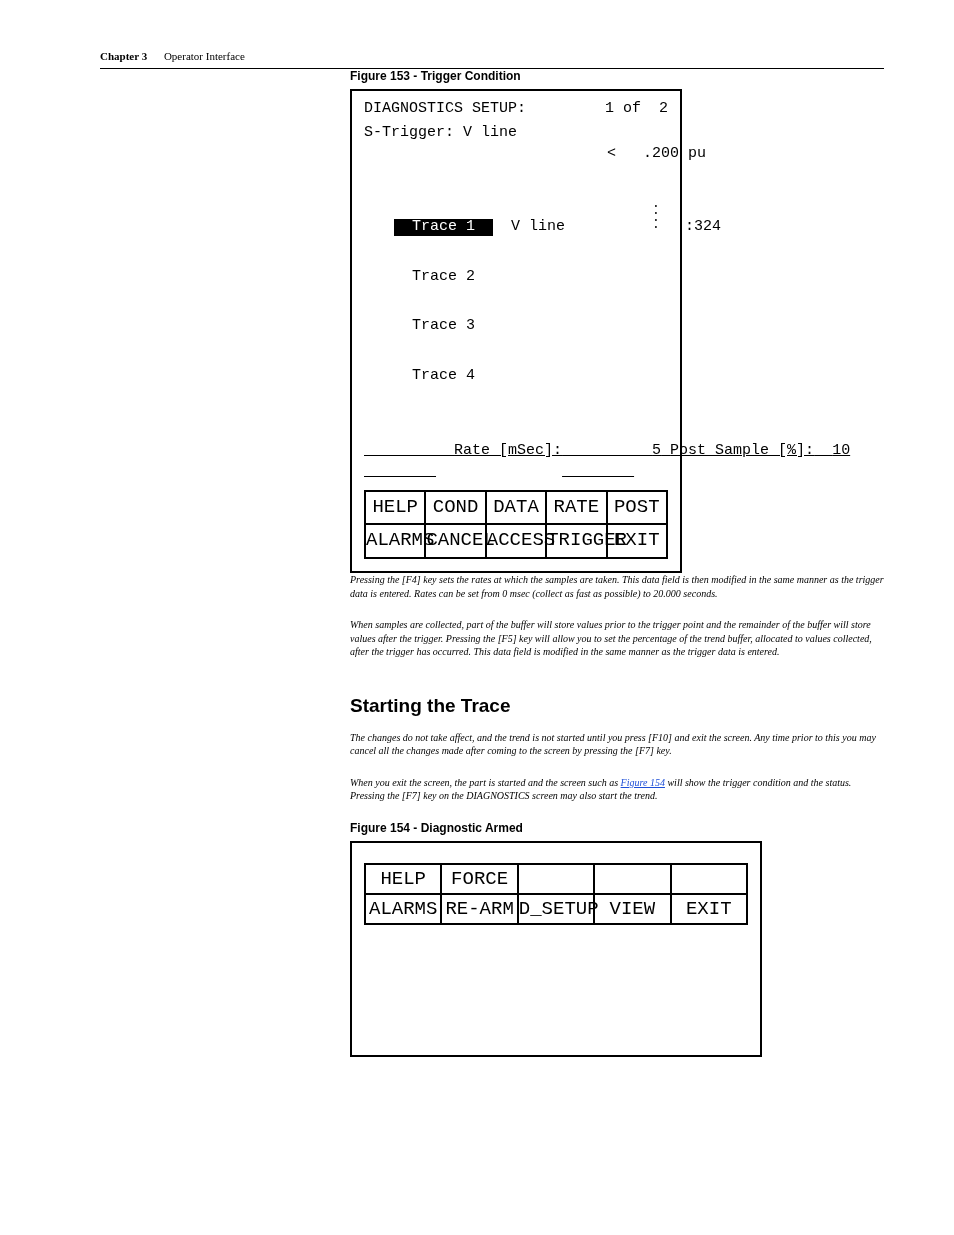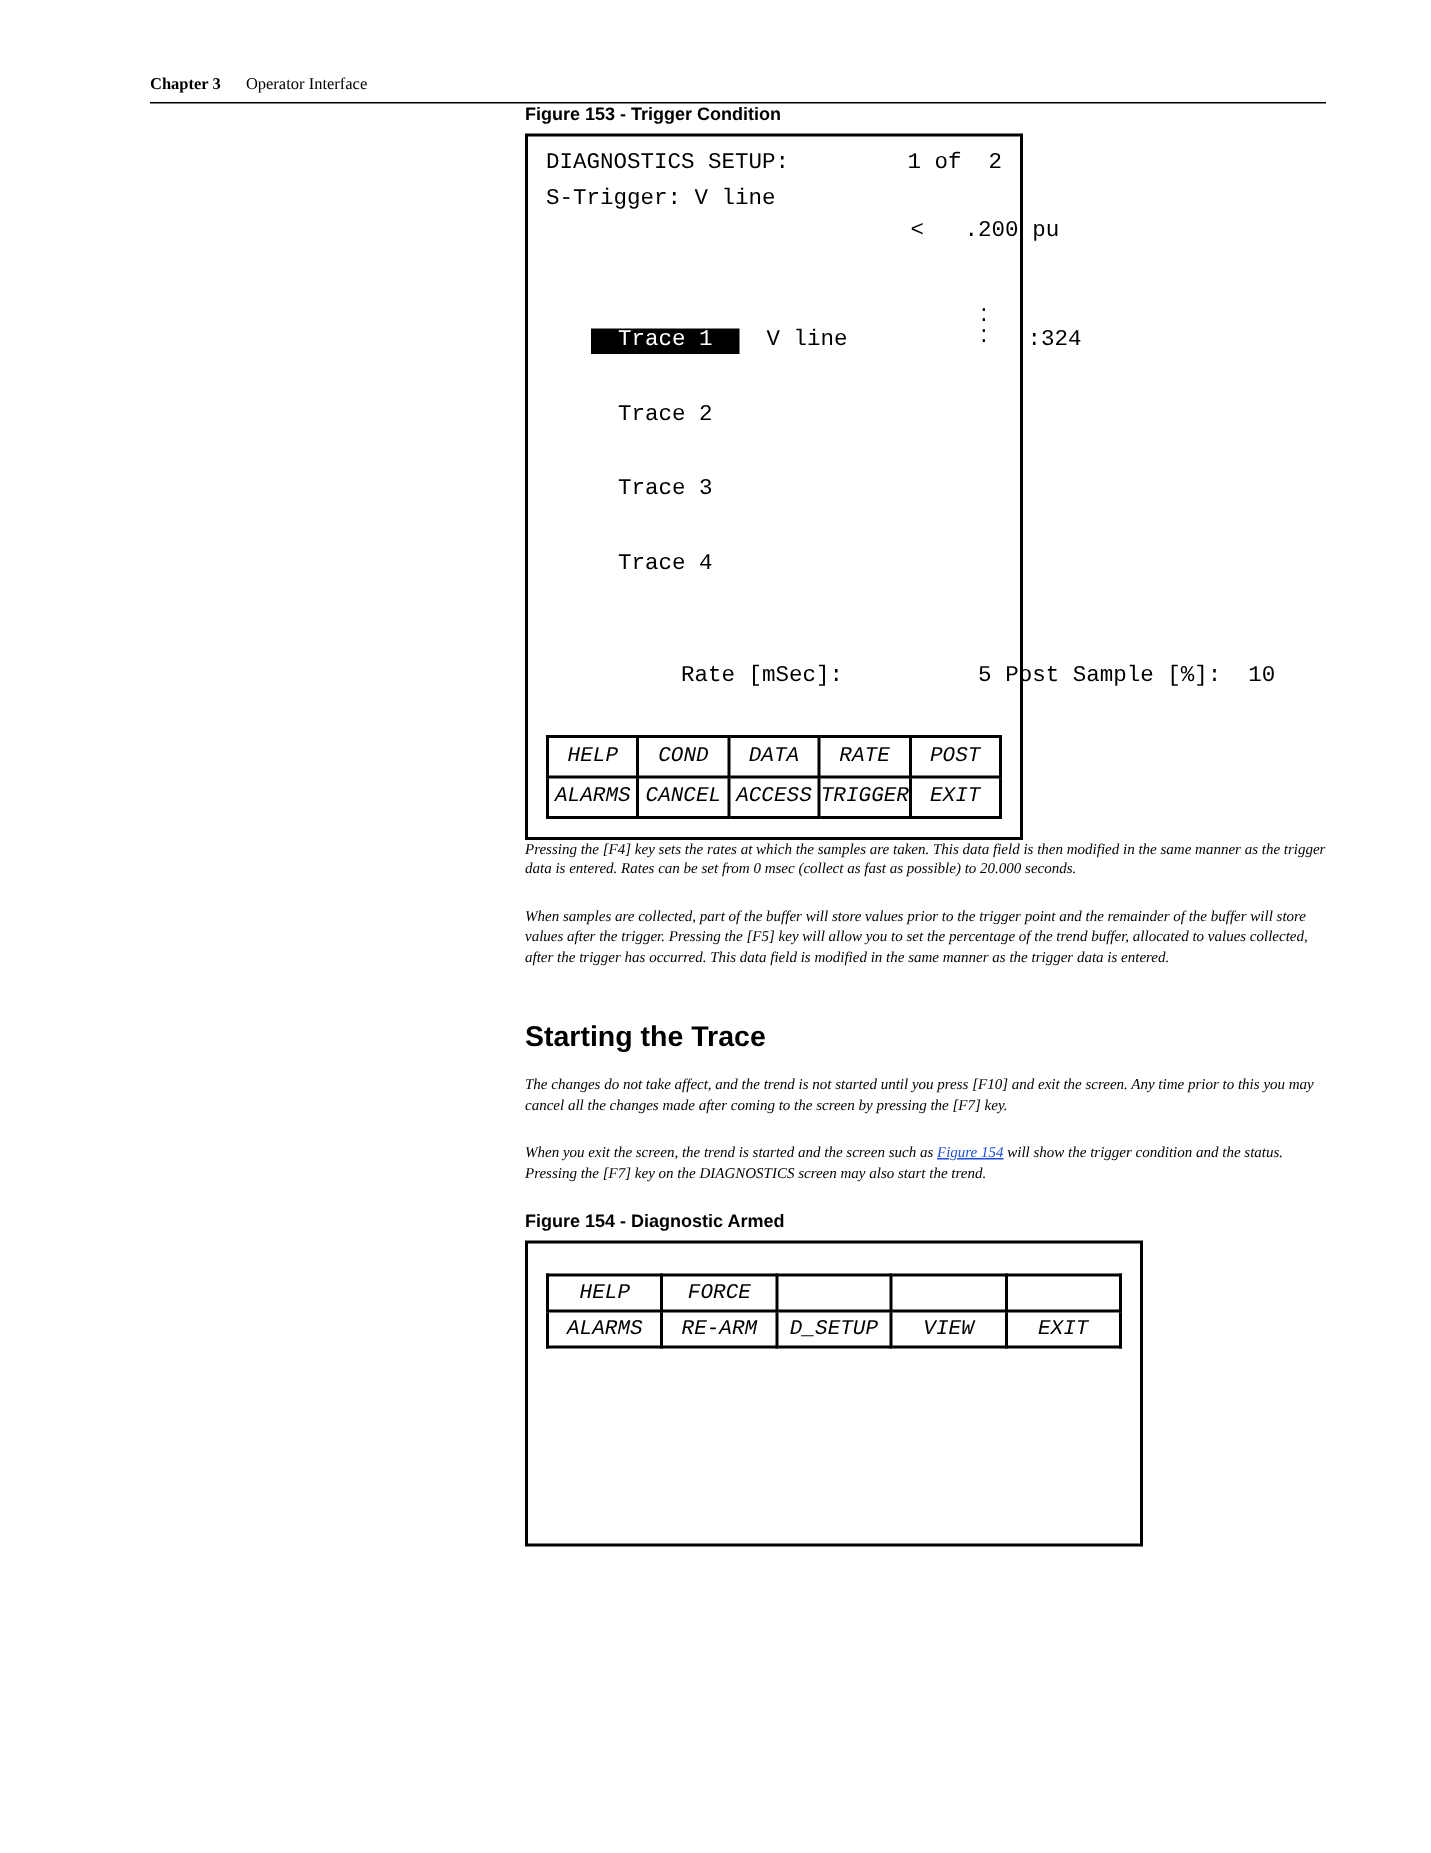--- a/index.html
+++ b/index.html
@@ -70,24 +70,23 @@
   .fn-table {
     border-collapse: collapse;
     margin-top: 8px;
     width: 100%;
     table-layout: fixed;
   }
   .fn-table td {
     border: 2px solid #000;
     text-align: center;
     font-family: "Courier New", monospace;
-    font-size: 14px;
+    font-size: 19px;
     padding: 3px 0;
     width: 20%;
-    font-style: italic;
   }
   .h2 {
     font-family: Arial, Helvetica, sans-serif;
     font-weight: bold;
     font-size: 19px;
     margin: 36px 0 14px 0;
   }
   .para {
     font-size: 10px;
     line-height: 1.35;
@@ -137,21 +136,21 @@
           <div><span class="trace-label">Trace 2</span></div>
           <div><span class="trace-label">Trace 3</span></div>
           <div><span class="trace-label">Trace 4</span></div>
         </div>
         <div class="dots-col" style="left:288px; top:14px; line-height:0.55; font-size:13px;">.
 .
 .
 .</div>
       </div>
 
-      <div class="screen-row" style="margin-top:2px;">
+      <div class="screen-row" style="margin-top:2px;text-decoration:underline;">
         <span>
           <span>Rate [mSec]:</span>
         </span>
         <span>
           <span>5</span> <span>Post Sample [%]:</span>  <span>10</span>
         </span>
       </div>
 
       <table class="fn-table">
         <tbody>
@@ -172,21 +171,21 @@
       </tbody>
         </table>
     </div>
 
     <p class="para">Pressing the [F4] key sets the rates at which the samples are taken. This data field is then modified in the same manner as the trigger data is entered. Rates can be set from 0 msec (collect as fast as possible) to 20.000 seconds.</p>
     <p class="para">When samples are collected, part of the buffer will store values prior to the trigger point and the remainder of the buffer will store values after the trigger. Pressing the [F5] key will allow you to set the percentage of the trend buffer, allocated to values collected, after the trigger has occurred. This data field is modified in the same manner as the trigger data is entered.</p>
 
     <div class="h2">Starting the Trace</div>
     <p class="para">The changes do not take affect, and the trend is not started until you press [F10] and exit the screen. Any time prior to this you may cancel all the changes made after coming to the screen by pressing the [F7] key.</p>
     <p class="para">
-      <span>When you exit the screen, the trend is started and the screen such as </span><a href="#" class="link">Figure 154</a><span> will show the trigger condition and the status. Pressing the [F7] key on the DIAGNOSTICS screen may also start the trend.</span>
+      <span>When you exit the screen, the part is started and the screen such as </span><a href="#" class="link">Figure 154</a><span> will show the trigger condition and the status. Pressing the [F7] key on the DIAGNOSTICS screen may also start the trend.</span>
     </p>
 
     <div class="fig-caption">Figure 154 - Diagnostic Armed</div>
     <div class="screen2">
       <table class="fn-table">
         <tbody>
             <tr>
           <td>HELP</td>
           <td>FORCE</td>
           <td></td>

